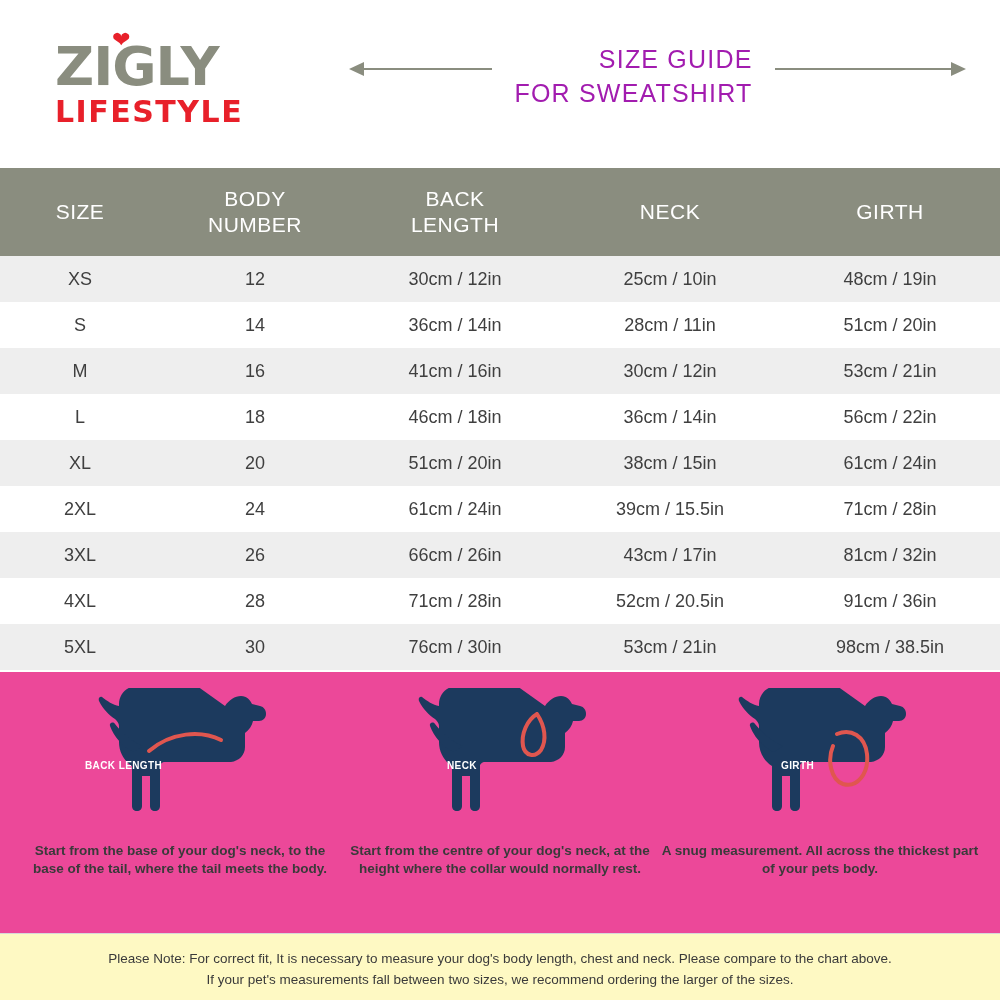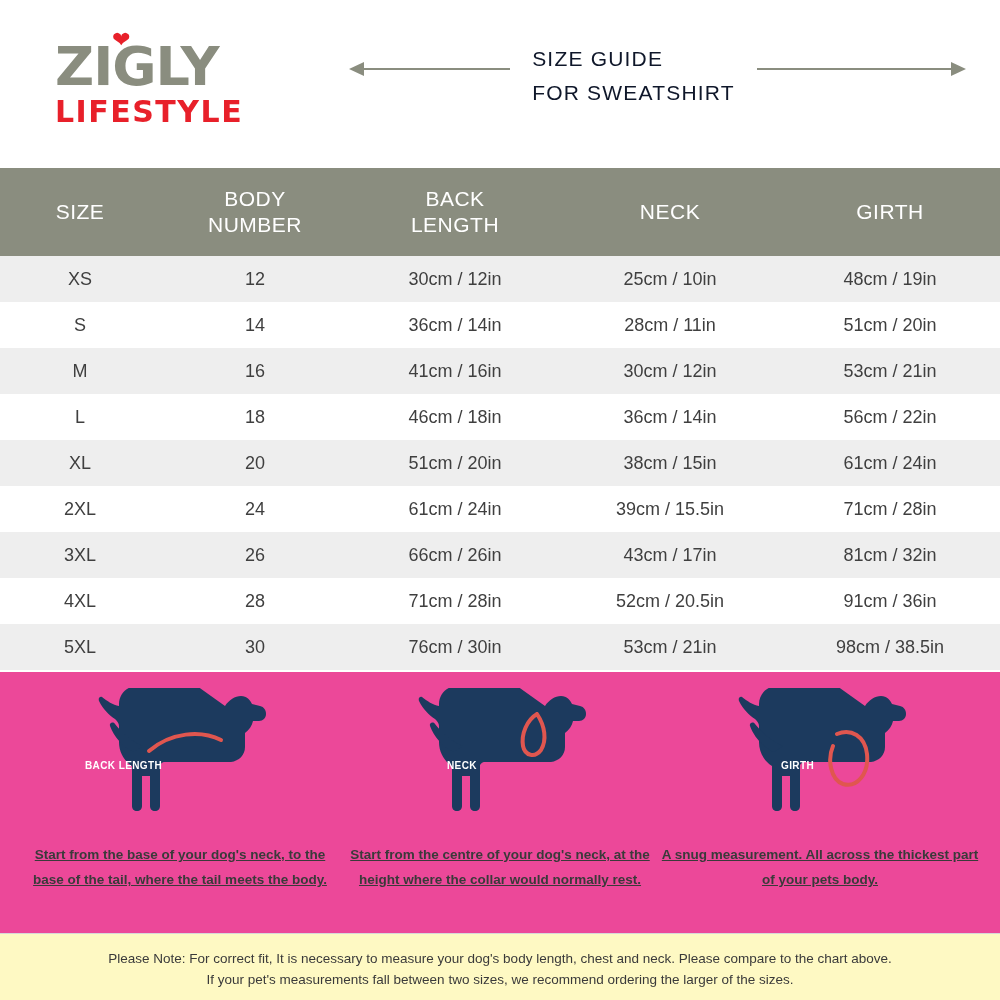--- a/index.html
+++ b/index.html
@@ -48,23 +48,23 @@
   }
   .title-wrap {
     flex: 1;
     display: flex;
     align-items: center;
     justify-content: center;
     position: relative;
     height: 100%;
   }
   .title-block {
-    text-align: left;
-    font-size: 21px;
-    color: #0f172a;
+    text-align: right;
+    font-size: 25px;
+    color: #a21caf;
     letter-spacing: 1.2px;
     line-height: 34px;
     padding: 0 22px;
     background: #fff;
     z-index: 2;
     position: relative;
     top: -8px;
   }
   .arrow-line {
     position: absolute;
@@ -140,22 +140,21 @@
   }
   .lbl-back { left: 10px; top: 72px; }
   .lbl-neck { left: 52px; top: 72px; }
   .lbl-girth { left: 66px; top: 72px; }
   .caption {
     margin-top: 4px;
     text-align: center;
     font-size: 13.5px;
     font-weight: bold;
     color: #3a3a3a;
-    line-height: 25px;
-    text-decoration: underline;
+    line-height: 18px;
   }
 
   
   .footer {
     background: #fef9c3;
     border-top: 1px solid #d8d8d8;
     padding: 14px 20px 10px 20px;
     text-align: center;
     font-size: 13.5px;
     color: #3a3a3a;

